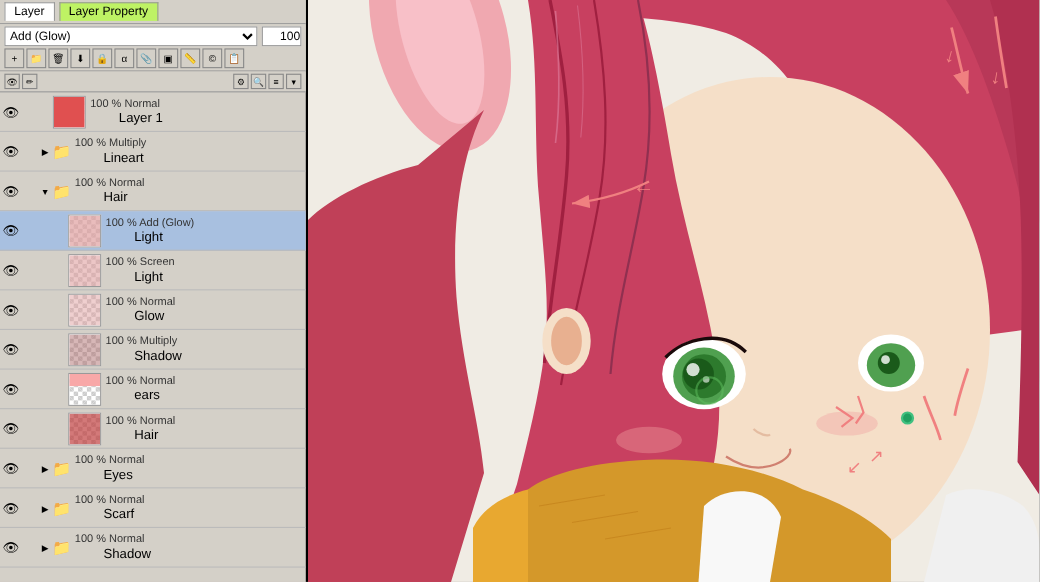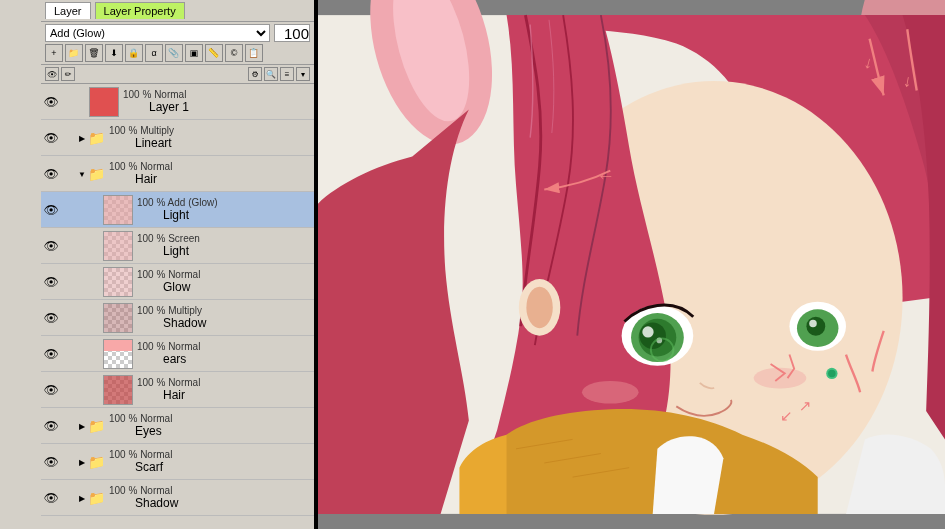--- a/index.html
+++ b/index.html
@@ -38,27 +38,26 @@
 
     
     .main {
       display: flex;
       flex: 1;
       overflow: hidden;
     }
 
     
     .panel {
-      width: 318px;
+      width: 280px;
       background: #d4d0c8;
       display: flex;
       flex-direction: column;
-      border-right: 4px solid #000000;
+      border-right: 2px solid #000000;
       flex-shrink: 0;
-      padding-left: 41px;
     }
 
     
     .panel-toolbar {
       background: #d4d0c8;
       border-bottom: 1px solid #999;
       padding: 2px 4px;
     }
     .blend-row {
       display: flex;
@@ -69,21 +68,21 @@
     .blend-select {
       flex: 1;
       height: 18px;
       font-size: 11px;
       background: #fff;
       border: 1px solid #999;
     }
     .opacity-input {
       width: 36px;
       height: 18px;
-      font-size: 15px;
+      font-size: 11px;
       text-align: right;
       border: 1px solid #999;
       background: #fff;
     }
     .icon-row {
       display: flex;
       align-items: center;
       gap: 2px;
       flex-wrap: wrap;
     }

